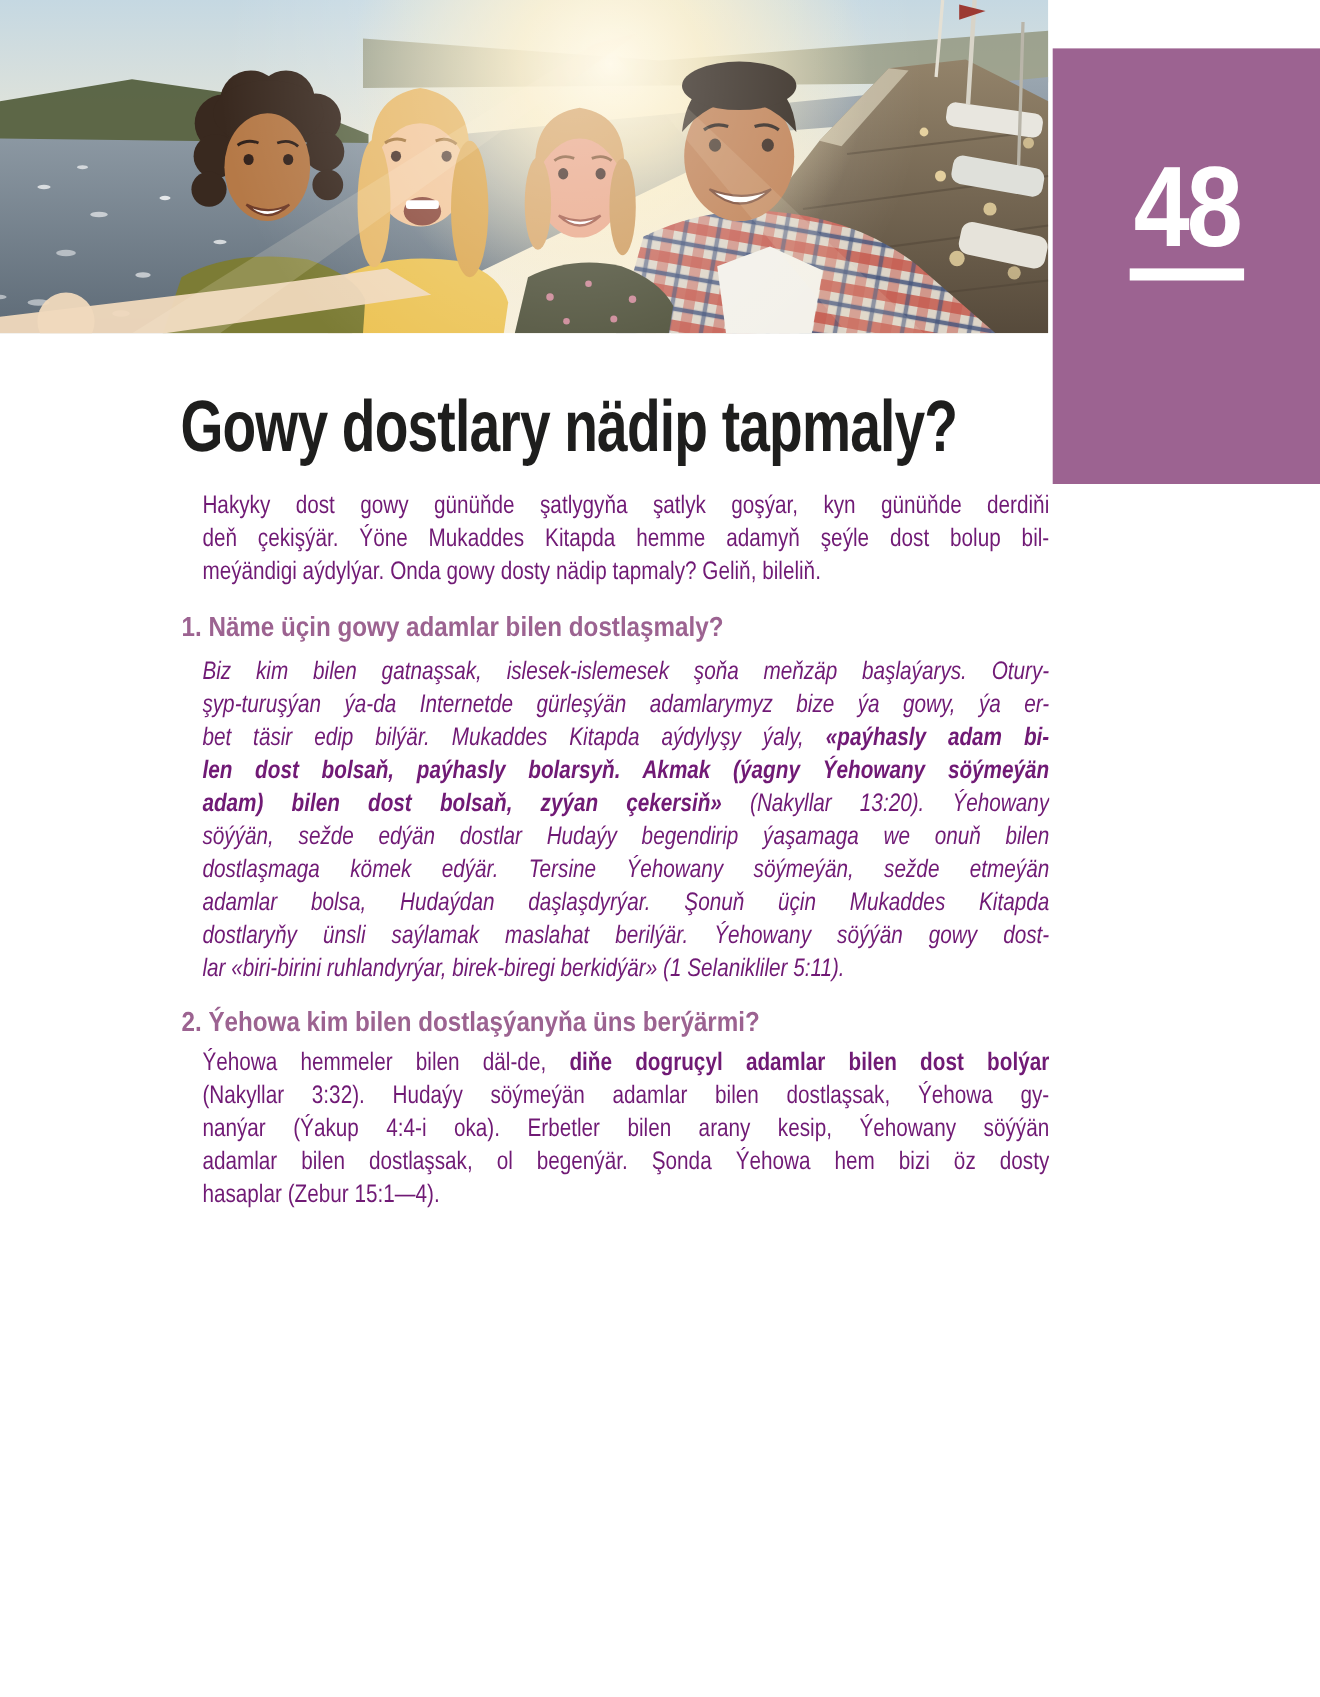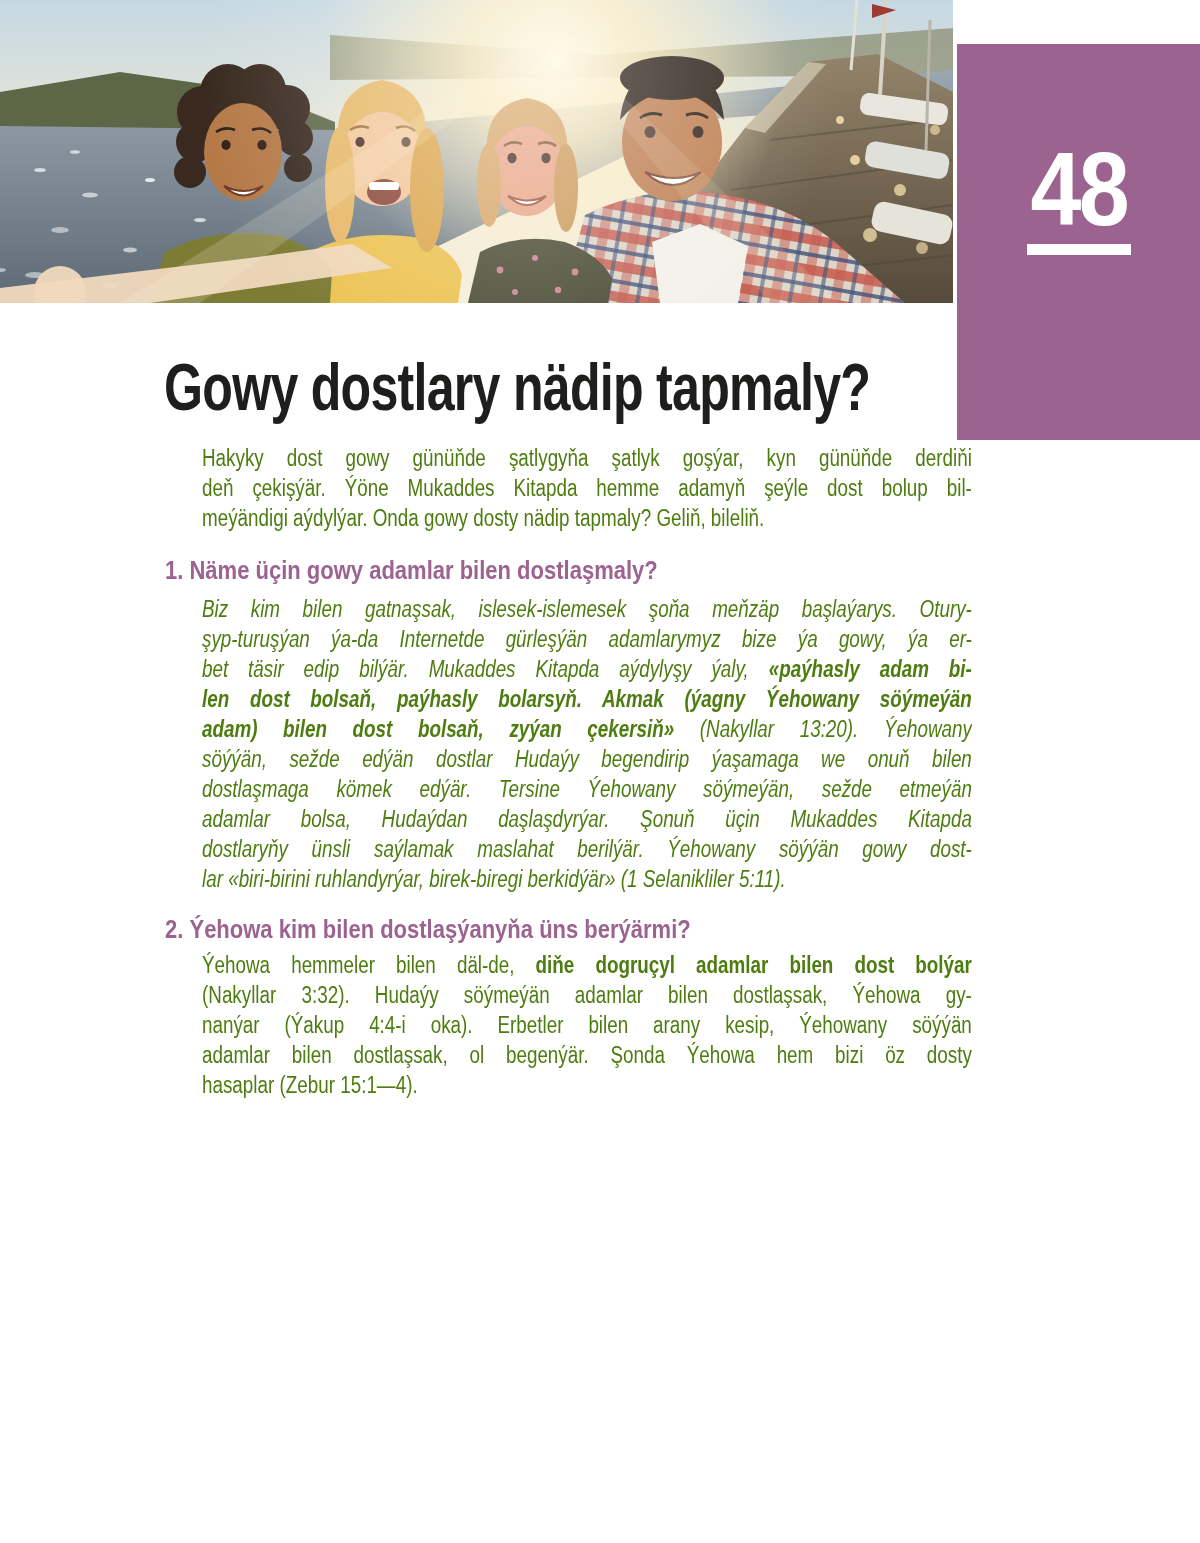--- a/index.html
+++ b/index.html
@@ -29,21 +29,21 @@
   }
   
   .heading {
     position:absolute; left:165px; margin:0;
     font-size:25px; font-weight:bold; color:#9c6391;
     white-space:nowrap; transform:scaleX(0.88); transform-origin:0 0;
   }
   .heading.h1 { top:556px; }
   .heading.h2 { top:915px; }
   
-  .para { position:absolute; left:202px; width:770px; color:#4d7c0f; }
+  .para { position:absolute; left:184px; width:770px; color:#701a75; }
   .para.intro { top:443px; }
   .para.p1 { top:594px;font-style:italic; }
   .para.p2 { top:950px; }
   .para-inner {
     width:940px; transform:scaleX(0.819); transform-origin:0 0;
     font-size:23px; line-height:30px;
   }
   .line { height:30px; overflow:hidden; }
   .jline { text-align:justify; }
   .jline::after { content:""; display:inline-block; width:100%; height:0; vertical-align:top; }

